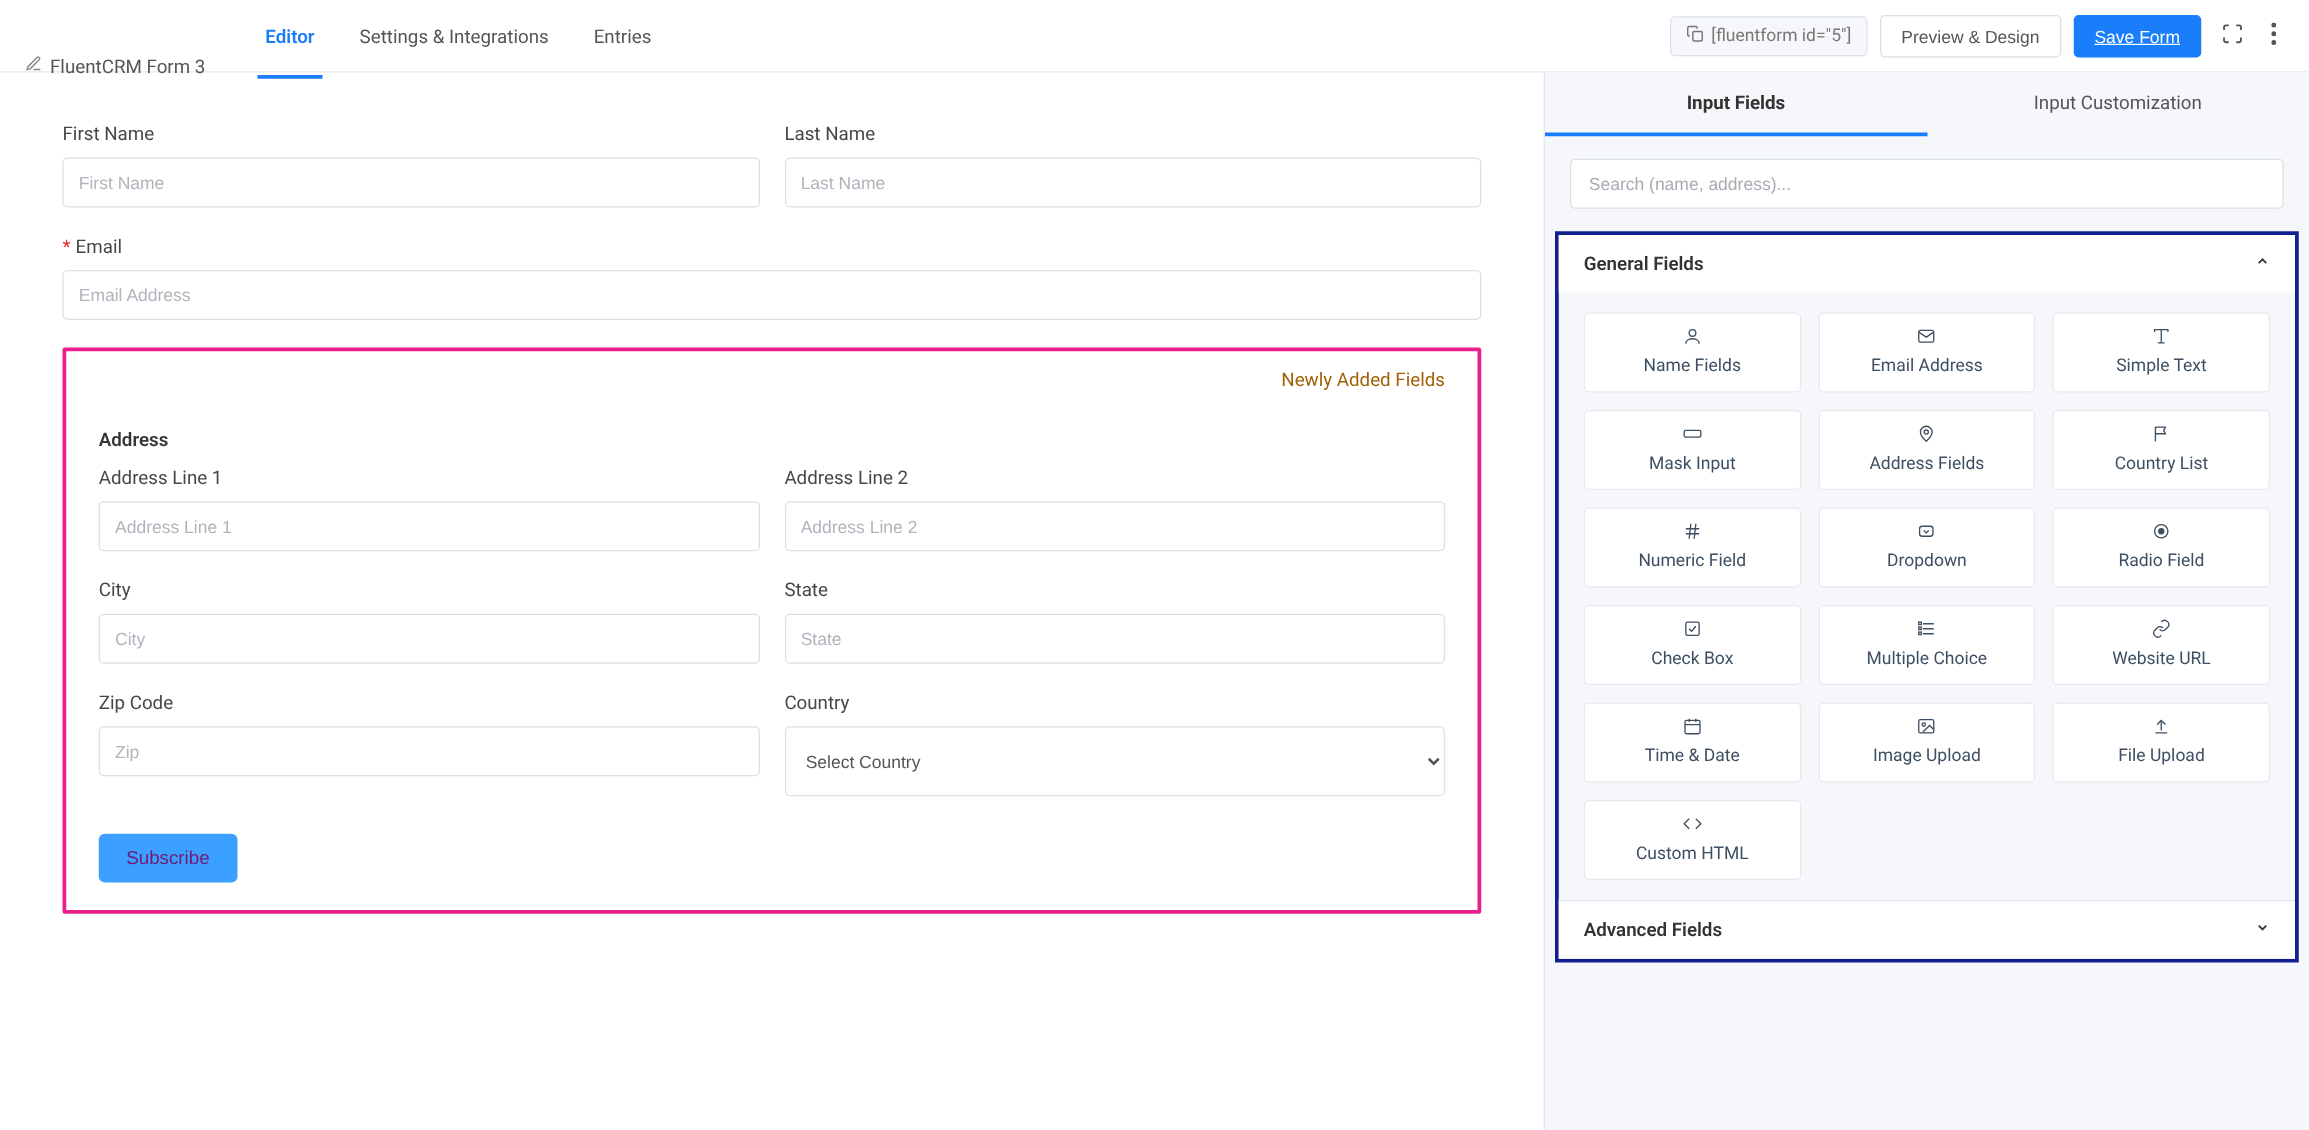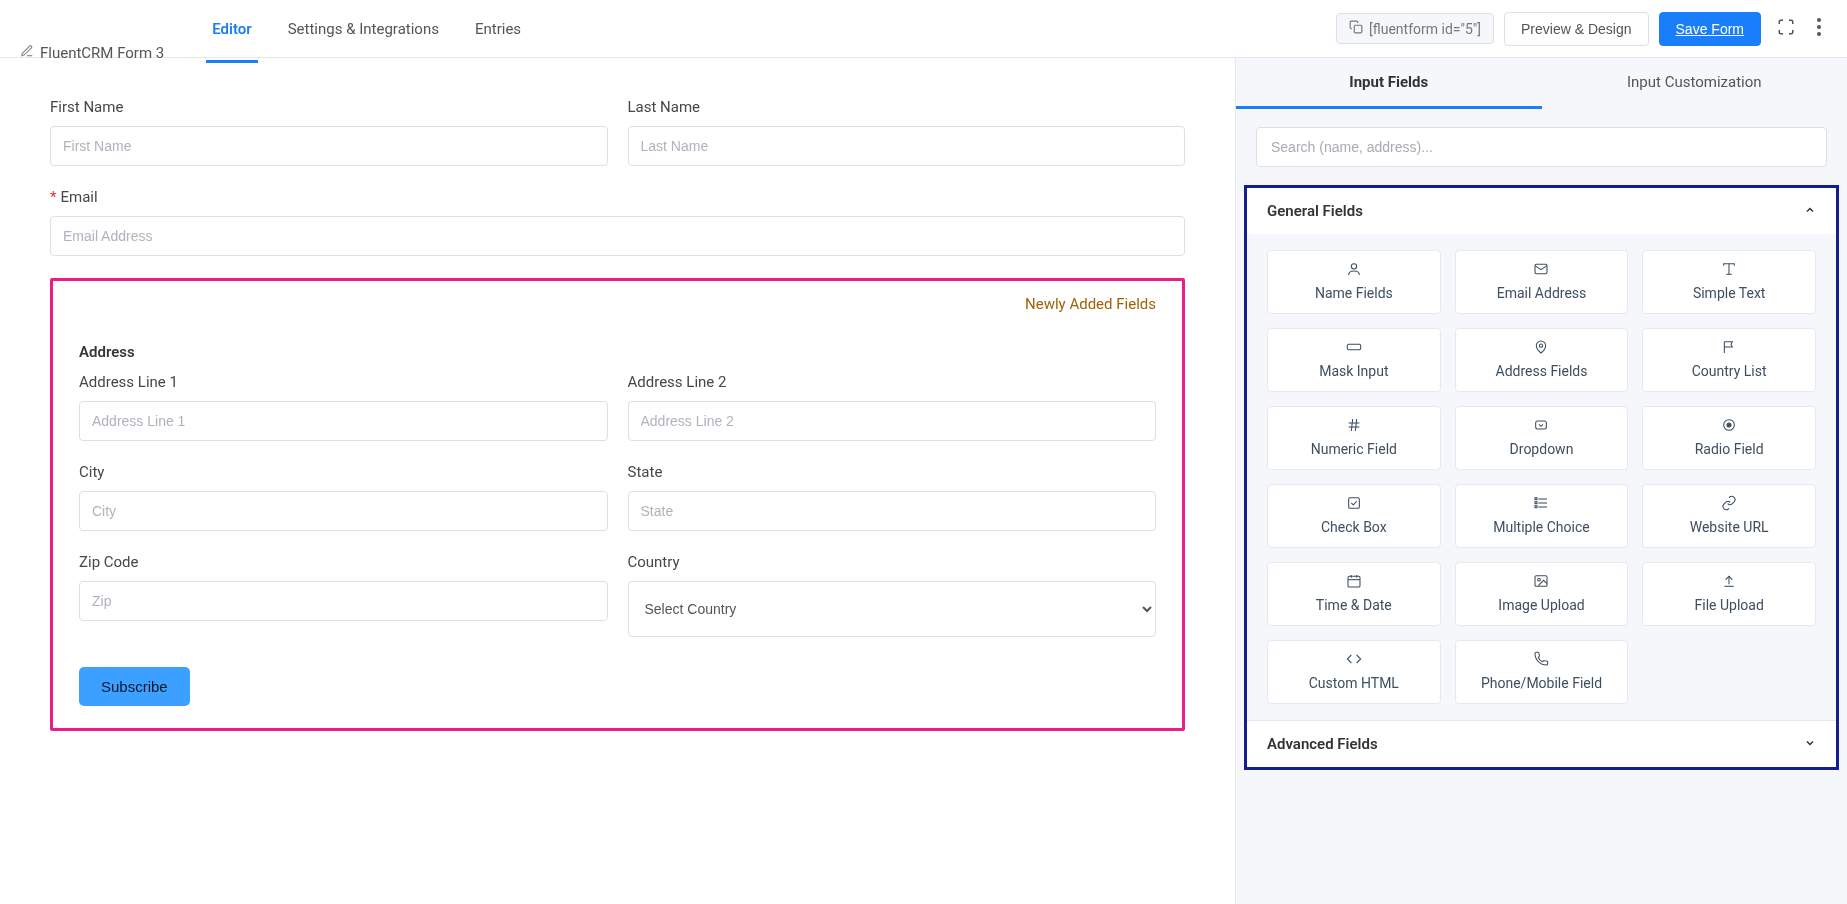--- a/index.html
+++ b/index.html
@@ -31,21 +31,21 @@
 .form-col { flex: 1; }
 .form-label { display: block; font-size: 15px; color: #474747; margin-bottom: 10px; }
 .req { color: #e52f2f; margin-right: 4px; }
 .form-input { width: 100%; height: 40px; padding: 0 12px; border: 1px solid #dcdfe6; border-radius: 4px; font-size: 14px; color: #333; outline: none; }
 .form-input::placeholder { color: #afb3bb; }
 .form-select { width: 100%; height: 56px; padding: 0 12px; border: 1px solid #dcdfe6; border-radius: 4px; font-size: 14px; color: #555; background: #fff; outline: none; }
 
 .highlight-box { border: 3px solid #e91e8c; border-radius: 2px; padding: 14px 26px 22px; margin-top: 8px; }
 .highlight-title { text-align: right; color: #a16207; font-weight: 400; font-size: 15px; margin-bottom: 30px; }
 .section-label { font-weight: 600; font-size: 15px; color: #363636; margin-bottom: 12px; }
-.btn-subscribe { background: #3ba0ff; color: #0f172a; border: none; padding: 11px 22px; border-radius: 5px; font-size: 15px; cursor: pointer; margin-top: 8px; }
+.btn-subscribe { background: #3ba0ff; color: #701a75; border: none; padding: 11px 22px; border-radius: 5px; font-size: 15px; cursor: pointer; margin-top: 8px; }
 
 
 .sidebar-tabs { display: flex; background: #f5f7fa; }
 .sidebar-tab { flex: 1; text-align: center; padding: 15px 0; font-size: 15px; color: #555; cursor: pointer; }
 .sidebar-tab.active { color: #333; font-weight: 700; border-bottom: 3px solid #1a7efb; }
 .sidebar-body { padding: 18px 20px; }
 .search-input { width: 100%; height: 40px; padding: 0 14px; border: 1px solid #dcdfe6; border-radius: 4px; font-size: 14px; background: #fff; outline: none; }
 .search-input::placeholder { color: #a8abb3; }
 
 .fields-box { border: 3px solid #121f8f; margin: 0 8px 8px; background: #f5f7fa; }
@@ -259,23 +259,20 @@
               </svg></span><span class="field-label">Image Upload</span></div>
           <div class="field-item"><span class="field-icon"><svg viewBox="0 0 24 24" fill="none" stroke="currentColor" stroke-width="1.6">
                 <path d="M12 17V5"></path>
                 <polyline points="7 10 12 5 17 10"></polyline>
                 <line x1="5" y1="20" x2="19" y2="20"></line>
               </svg></span><span class="field-label">File Upload</span></div>
           <div class="field-item"><span class="field-icon"><svg viewBox="0 0 24 24" fill="none" stroke="currentColor" stroke-width="1.6">
                 <polyline points="16 18 22 12 16 6"></polyline>
                 <polyline points="8 6 2 12 8 18"></polyline>
               </svg></span><span class="field-label">Custom HTML</span></div>
-          <div class="field-item"><span class="field-icon"><svg viewBox="0 0 24 24" fill="none" stroke="currentColor" stroke-width="1.6">
-                <path d="M22 17v2a2 2 0 01-2 2c-9 0-17-8-17-17A2 2 0 015 2h2a2 2 0 012 1.7l.5 3a2 2 0 01-.5 1.8L8 10a14 14 0 006 6l1.5-1a2 2 0 011.8-.5l3 .5A2 2 0 0122 17z"></path>
-              </svg></span><span class="field-label">Phone/Mobile Field</span></div>
         </div>
 
       <div class="accordion-header">
         <span>Advanced Fields</span>
         <span class="chevron">
           <svg width="12" height="12" viewBox="0 0 24 24" fill="none" stroke="currentColor" stroke-width="3">
               <polyline points="6 9 12 15 18 9"></polyline>
             </svg>
         </span>
       </div>

